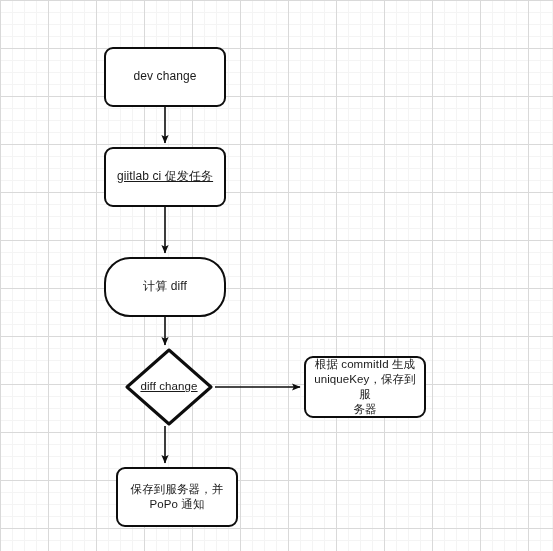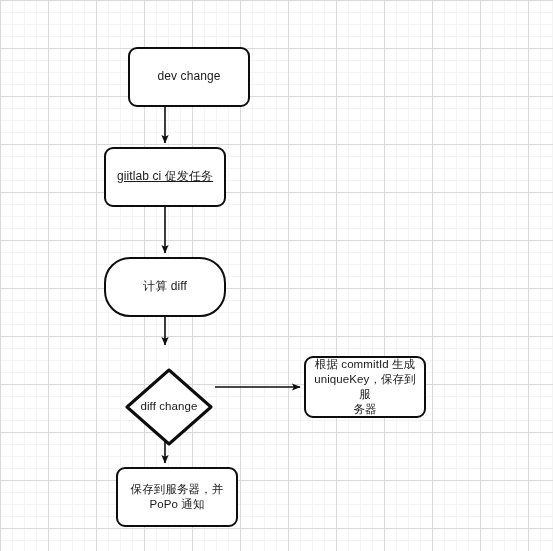--- a/index.html
+++ b/index.html
@@ -110,33 +110,33 @@
 
     <g>
       <line x1="215" y1="387" x2="300" y2="387" stroke="#0d0d0d" stroke-width="1.6" marker-end="url(#arrowhead)"></line>
     </g>
 
     <g>
       <line x1="165" y1="426" x2="165" y2="463" stroke="#0d0d0d" stroke-width="1.6" marker-end="url(#arrowhead)"></line>
     </g>
   </svg>
 
-  <div class="node node-rect" id="node-dev-change" style="left:104px; top:47px; width:122px; height:60px;margin-left:24px;">
+  <div class="node node-rect" id="node-dev-change" style="left:104px; top:47px; width:122px; height:60px;">
     <span class="node-label">dev change</span>
   </div>
 
   <div class="node node-rect" id="node-gitlab-ci" style="left:104px; top:147px; width:122px; height:60px;text-decoration:underline;">
     <span class="node-label">giitlab ci 促发任务</span>
   </div>
 
   <div class="node node-rect" id="node-calc-diff" style="left:104px; top:257px; width:122px; height:60px;border-radius:26px;">
     <span class="node-label">计算 diff</span>
   </div>
 
-  <div class="node node-diamond" id="node-diff-change" style="left:125px; top:368px; width:88px; height:78px;">
+  <div class="node node-diamond" id="node-diff-change" style="left:125px; top:348px; width:88px; height:78px;text-decoration:underline;">
     <svg class="diamond-shape" viewBox="0 0 88 78" preserveAspectRatio="none">
       <polygon points="44,2 86,39 44,76 2,39" fill="#ffffff" stroke="#0d0d0d" stroke-width="3" stroke-linejoin="round"></polygon>
     </svg>
     <span class="node-label label-sm">diff change</span>
   </div>
 
   <div class="node node-rect" id="node-unique-key" style="left:304px; top:356px; width:122px; height:62px;">
     <span class="node-label label-sm">根据 commitId 生成
 uniqueKey，保存到服
 务器</span>

